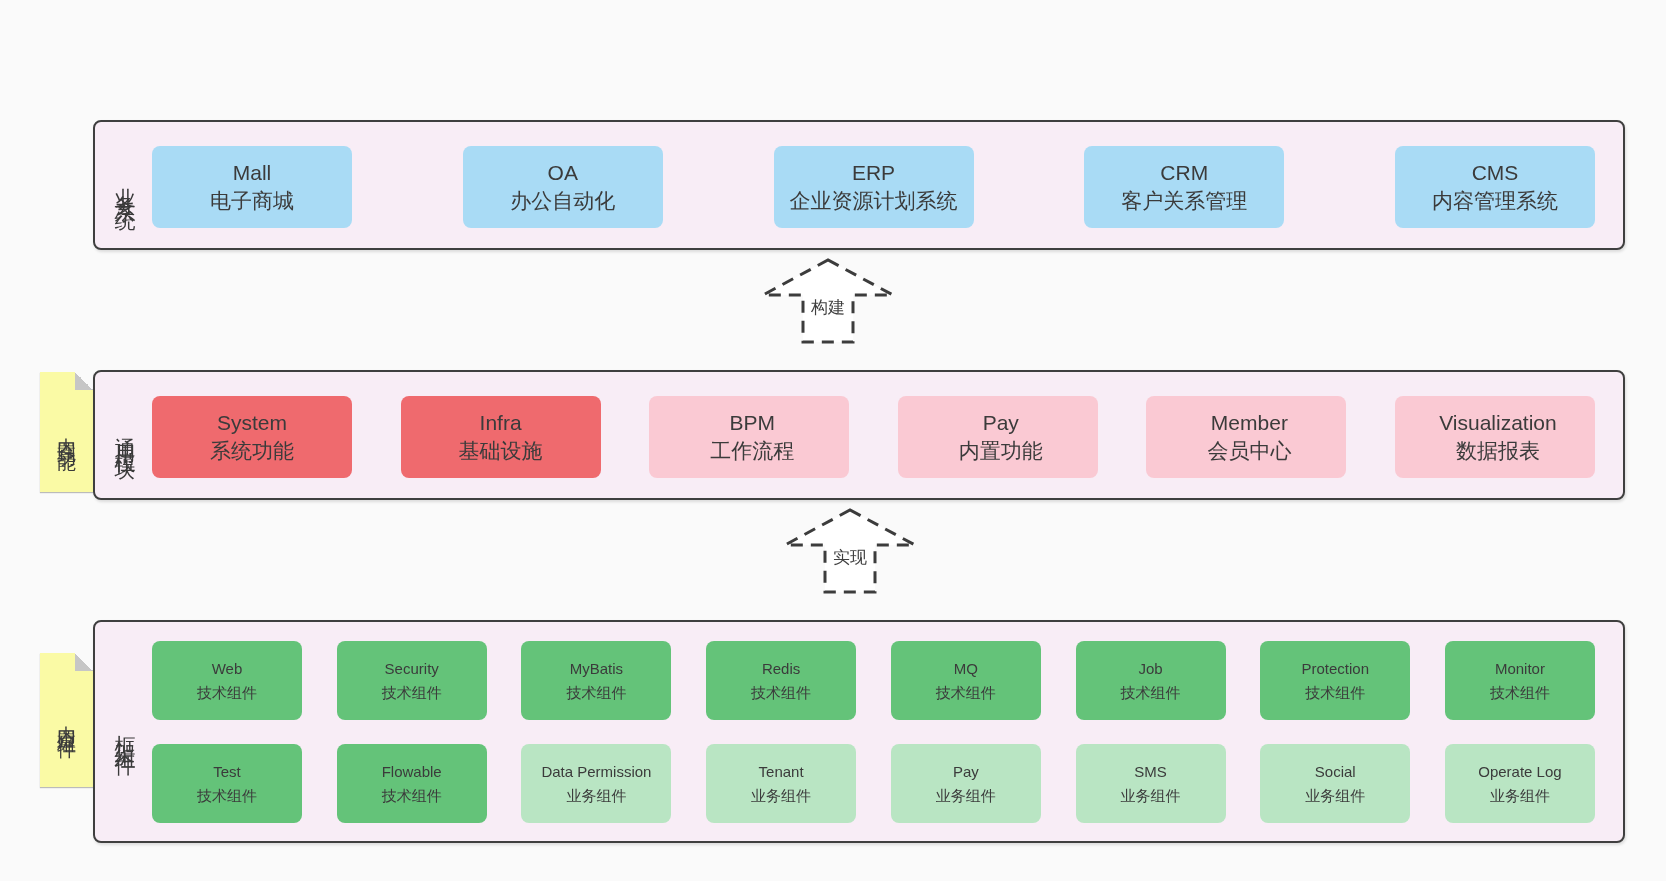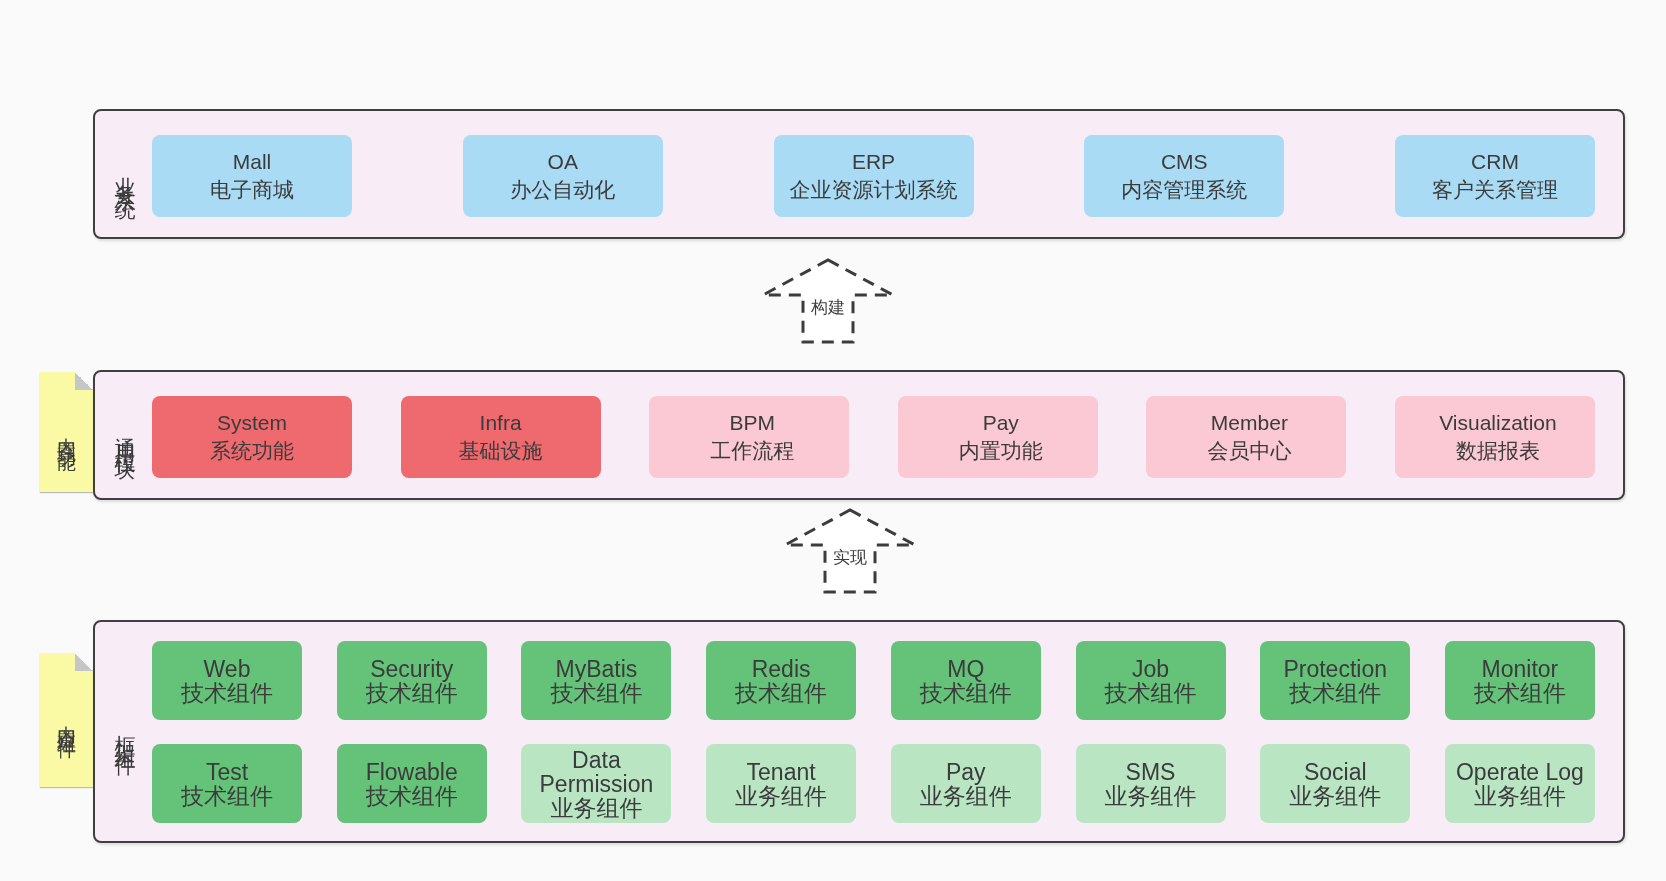--- a/index.html
+++ b/index.html
@@ -13,21 +13,21 @@
   }
   .container {
     position:absolute;
     left:93px; width:1532px;
     background:#f8edf6;
     border:2px solid #3f3f3f;
     border-radius:8px;
     box-shadow:1px 2px 3px rgba(0,0,0,0.12);
     z-index:2;
   }
-  .row1 { top:109px; height:130px; }
+  .row1 { top:120px; height:130px; }
   .row2 { top:370px; height:130px; }
   .row3 { top:620px; height:223px; }
   .vlabel {
     position:absolute; left:10px; top:0; bottom:0;
     width:40px; display:flex; align-items:center; justify-content:center;
   }
   .vlabel span {
     writing-mode:vertical-rl; text-orientation:upright;
     font-size:21px; letter-spacing:7px; color:#3a3a3a;
   }
@@ -39,21 +39,21 @@
   .strip.r3a { top:19px; height:79px; }
   .strip.r3b { top:122px; height:79px; }
   .box {
     border-radius:8px;
     display:flex; flex-direction:column;
     align-items:center; justify-content:center;
     text-align:center;
     color:#3b3b3b;
   }
   .strip.wide .box { width:200px; font-size:21px; line-height:28px; }
-  .strip.r3a .box, .strip.r3b .box { width:150px; font-size:23px; line-height:24px; padding:0 4px; }
+  .strip.r3a .box, .strip.r3b .box { width:150px; font-size:15px; line-height:24px; padding:0 4px; }
   .blue  { background:#a9dbf5; }
   .red   { background:#ef6a6e; }
   .pink  { background:#fac9d3;padding-left:6px; }
   .green { background:#64c379; }
   .greenlight { background:#b9e5c3; }
   .sticky {
     position:absolute; left:40px; width:53px;
     background:#fafaa5;
     z-index:1;
     display:flex; align-items:center; justify-content:center;
@@ -94,26 +94,26 @@
     </div>
     <div class="box blue">
       <div>OA</div>
       <div>办公自动化</div>
     </div>
     <div class="box blue">
       <div>ERP</div>
       <div>企业资源计划系统</div>
     </div>
     <div class="box blue">
+      <div>CRM</div>
+      <div>客户关系管理</div>
+    </div>
+    <div class="box blue">
       <div>CMS</div>
       <div>内容管理系统</div>
-    </div>
-    <div class="box blue">
-      <div>CRM</div>
-      <div>客户关系管理</div>
     </div>
   </div>
 </div>
 
 <div class="arrow arrow1">
   <svg width="134" height="86" viewBox="0 0 134 86">
     <polygon points="67,2 132,37 92,37 92,84 42,84 42,37 2,37" fill="#ffffff" stroke="#3c3c3c" stroke-width="3" stroke-dasharray="12 8"></polygon>
   </svg>
   <div class="alabel">构建</div>
 </div>

